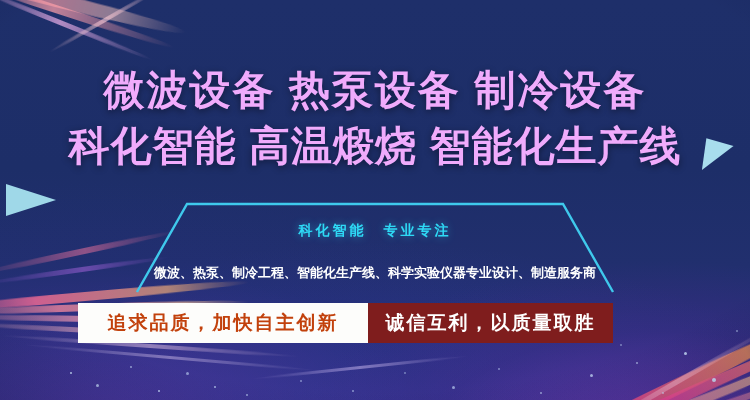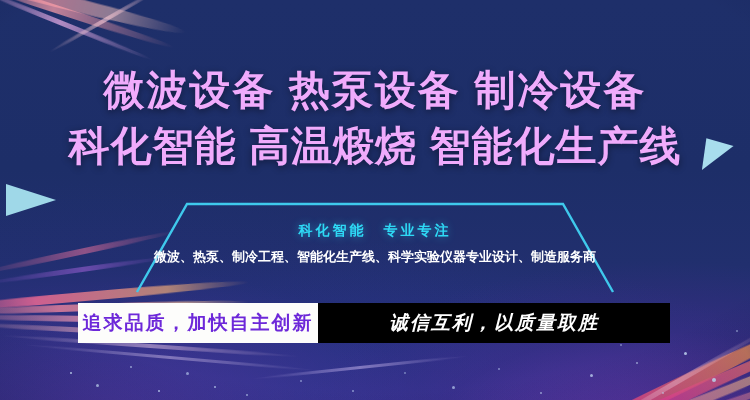--- a/index.html
+++ b/index.html
@@ -103,21 +103,21 @@
     color: #2ed9f5;
     font-size: 14px;
     font-weight: bold;
     letter-spacing: 3px;
     white-space: nowrap;
     text-shadow: 0 0 9px rgba(46,217,245,0.45);
   }
   .sub-white {
     position: absolute;
     left: 0; right: 0;
-    top: 248px;
+    top: 264px;
     text-align: center;
     color: #ffffff;
     font-size: 13px;
     font-weight: bold;
     letter-spacing: 0px;
     white-space: nowrap;
   }
 
   
   .pill-row {
@@ -132,29 +132,28 @@
     display: flex;
     align-items: center;
     justify-content: center;
     font-size: 19px;
     font-weight: bold;
     letter-spacing: 2px;
     white-space: nowrap;
     box-sizing: border-box;
   }
   .pill-light {
-    width: 240px;
+    width: 290px;
     background: #fdfdfb;
-    color: #6d28d9;
+    color: #c2410c;
   }
   .pill-orange {
-    width: 352px;
-    background: #000000;
+    width: 245px;
+    background: #7f1d1d;
     color: #ffffff;
-    font-style: italic;
   }
 </style>
 </head>
 <body>
 
 <div id="banner">
 
   <div class="bg-base"></div>
 
   <div class="streak" style="left:-70px;top:-6px;width:260px;height:14px;background:linear-gradient(90deg,rgba(255,170,170,0) 0%,rgba(255,150,160,0.75) 40%,rgba(255,200,190,0.55) 70%,rgba(255,170,170,0) 100%);transform:rotate(14deg);"></div>

